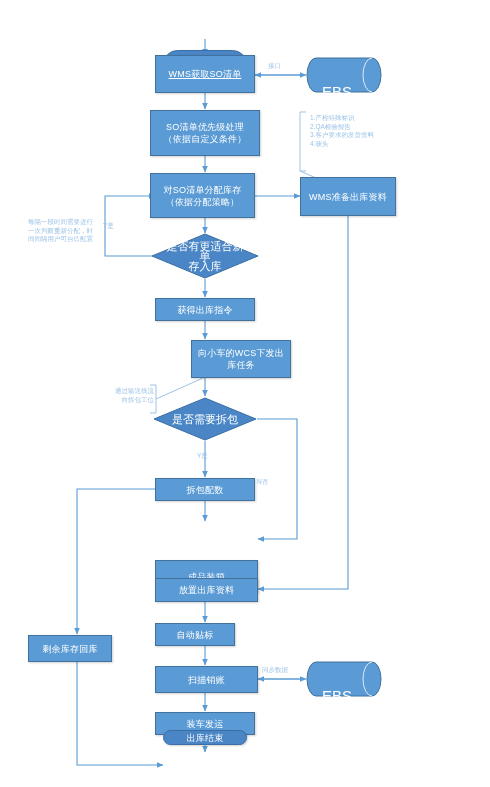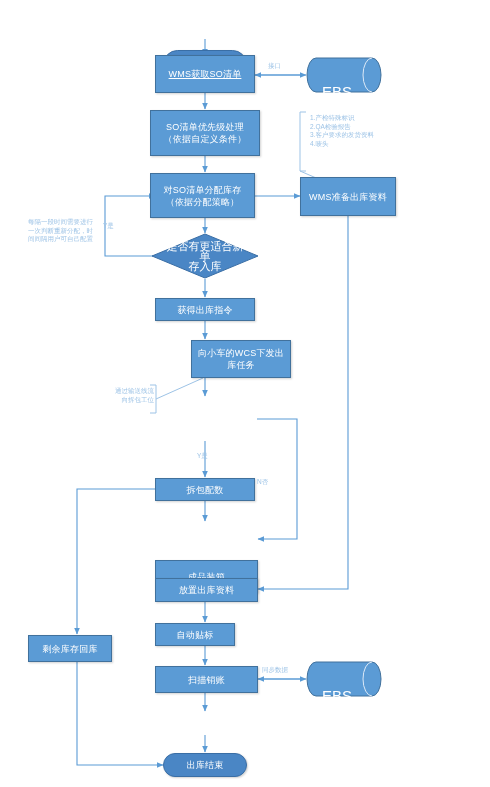--- a/index.html
+++ b/index.html
@@ -119,41 +119,48 @@
     </svg>
     <div class="diamond-label" style="white-space:pre-line;">是否有更适合新单
 存入库</div>
   </div>
 
   <div class="node proc" style="left:155px;top:298px;width:100px;height:23px;">获得出库指令</div>
 
   <div class="node proc" style="left:155px;top:340px;width:100px;height:38px;white-space:pre-line;margin-left:36px;">向小车的WCS下发出
 库任务</div>
 
+  <div class="diamond-wrap" style="left:153px;top:397px;width:104px;height:44px;">
+    <svg width="104" height="44">
+      <path d="M52,1 L103,22 L52,43 L1,22 Z" fill="#4a86c5" stroke="#3a6ea5" stroke-width="1"></path>
+    </svg>
+    <div class="diamond-label">是否需要拆包</div>
+  </div>
 
   <div class="node proc" style="left:155px;top:478px;width:100px;height:23px;">拆包配数</div>
 
   <div class="node proc" style="left:155px;top:528px;width:103px;height:33px;margin-top:32px;">成品装箱</div>
 
   <div class="node proc" style="left:155px;top:578px;width:103px;height:24px;">放置出库资料</div>
 
   <div class="node proc" style="left:155px;top:623px;width:80px;height:23px;">自动贴标</div>
 
   <div class="node proc" style="left:155px;top:666px;width:103px;height:27px;">扫描销账</div>
 
   <div class="cyl" style="left:306px;top:661px;width:76px;height:36px;">
     <svg width="76" height="36">
       <path d="M10,1 L66,1 A9,17 0 0 1 66,35 L10,35 A9,17 0 0 1 10,1 Z" fill="#5b9bd5" stroke="#41719c" stroke-width="1"></path>
       <path d="M66,1 A9,17 0 0 0 66,35" fill="none" stroke="#dce9f7" stroke-width="1"></path>
     </svg>
     <span>EBS</span>
   </div>
 
+  <div class="node proc" style="left:155px;top:712px;width:100px;height:23px;">装车发运</div>
 
-  <div class="node term" style="left:163px;top:753px;width:84px;height:24px;">出库结束</div>
+  <div class="node term" style="left:163px;top:730px;width:84px;height:15px;">出库结束</div>
 
   <div class="node proc" style="left:28px;top:635px;width:84px;height:27px;">剩余库存回库</div>
 
   <div class="edgelabel" style="left:268px;top:62px;">接口</div>
   <div class="edgelabel" style="left:103px;top:222px;">Y是</div>
   <div class="edgelabel" style="left:197px;top:452px;">Y是</div>
   <div class="edgelabel" style="left:257px;top:478px;">N否</div>
   <div class="edgelabel" style="left:262px;top:666px;">同步数据</div>
 
   <div class="note" style="left:310px;top:114px;width:175px;">1.产检特殊标识

